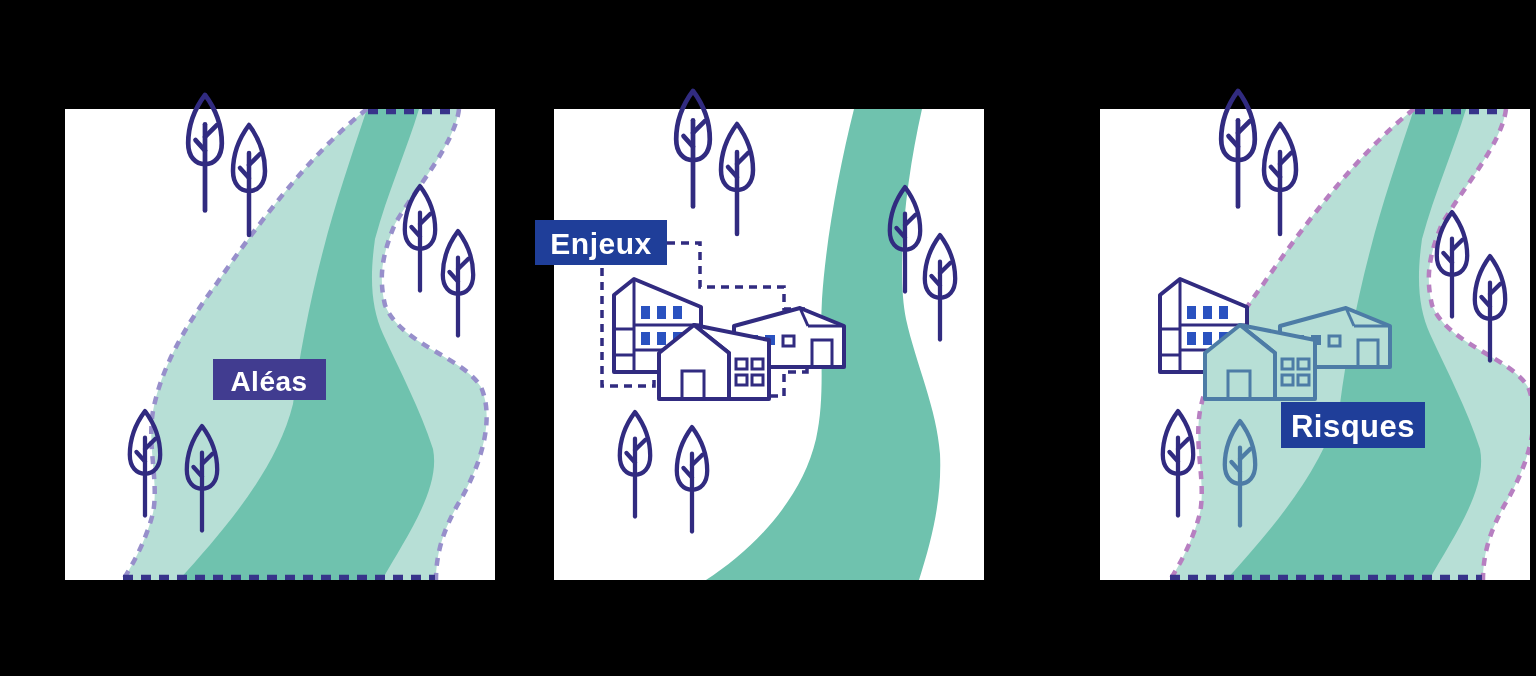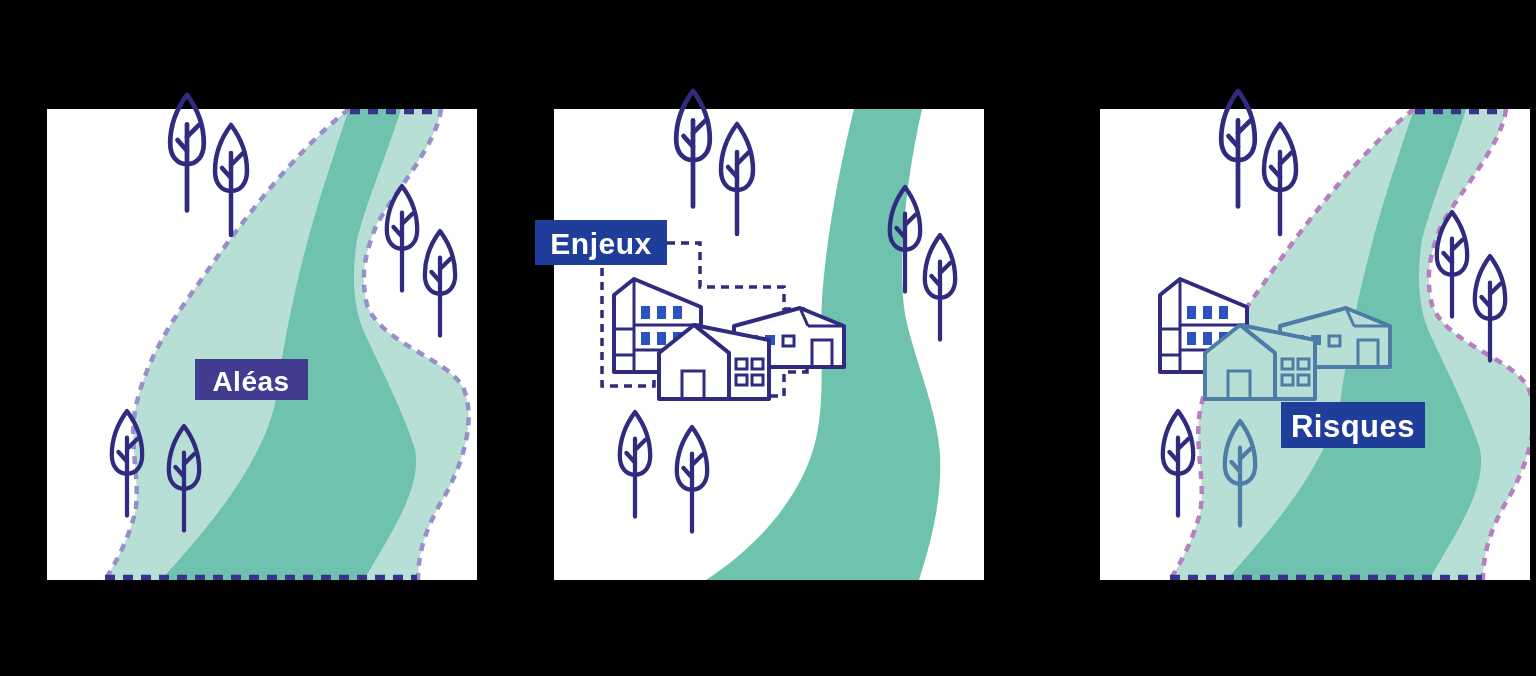--- a/index.html
+++ b/index.html
@@ -1,20 +1,20 @@
 <!DOCTYPE html>
 <html style="--c-background: #000000; --c-panel: #ffffff; --c-flood: #b7dfd6; --c-river: #6fc2ae; --c-boundary1: #978fcb; --c-boundary3: #b77fc1; --c-edge: #37338a; --c-outline: #312b80; --c-window: #2a52c0; --c-flooded: #4d7ca6; --c-badge_indigo: #413c90; --c-badge_blue: #1f3e99; --c-label_text: #ffffff;"><head>
 <meta charset="utf-8">
 <style>
   html,body{margin:0;padding:0;background:var(--c-background,#000);}
   body{width:1536px;height:676px;position:relative;overflow:hidden;
        font-family:"Liberation Sans",sans-serif;}
   .panel{position:absolute;top:84px;width:419px;height:496px;}
   .panel svg{display:block;overflow:visible;}
-  #panel-aleas{left:47px;}
+  #panel-aleas{left:65px;}
   #panel-enjeux{left:554px;}
   #panel-risques{left:1100px;}
 
   .paper{fill:var(--c-panel,#fff);}
   .flood{fill:var(--c-flood,#b7dfd6);}
   .river{fill:var(--c-river,#6fc2ae);}
   .bnd{fill:none;stroke-width:4.5;stroke-dasharray:8 7;stroke-linecap:butt;}
   .bnd1{stroke:var(--c-boundary1,#978fcb);}
   .bnd3{stroke:var(--c-boundary3,#b77fc1);}
   .edge{fill:none;stroke:var(--c-edge,#37338a);stroke-width:5.5;stroke-dasharray:10 8;}

